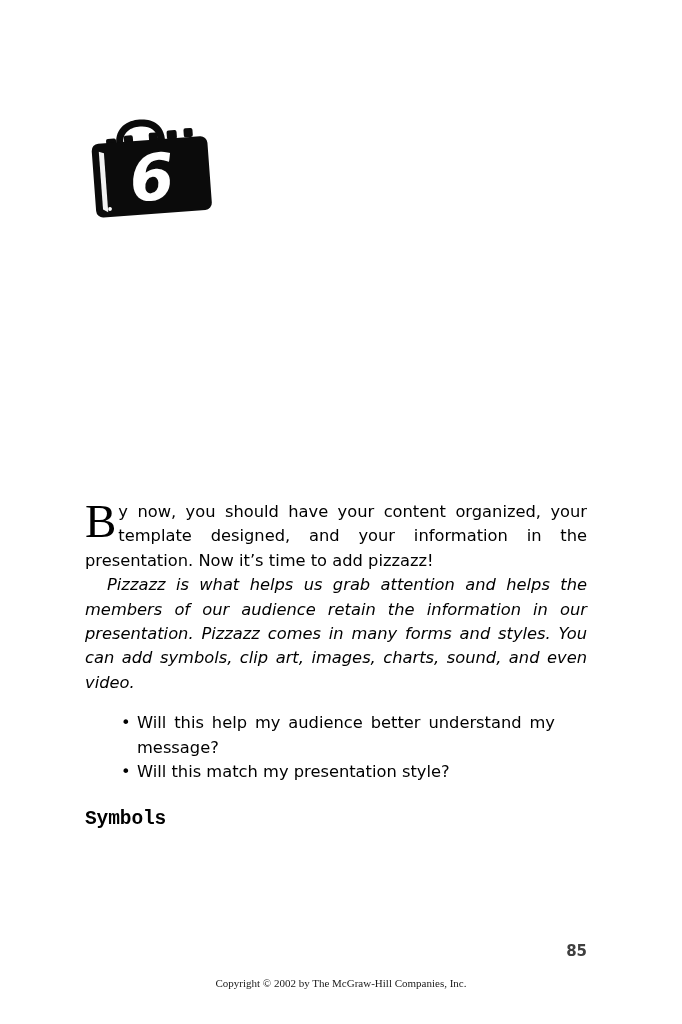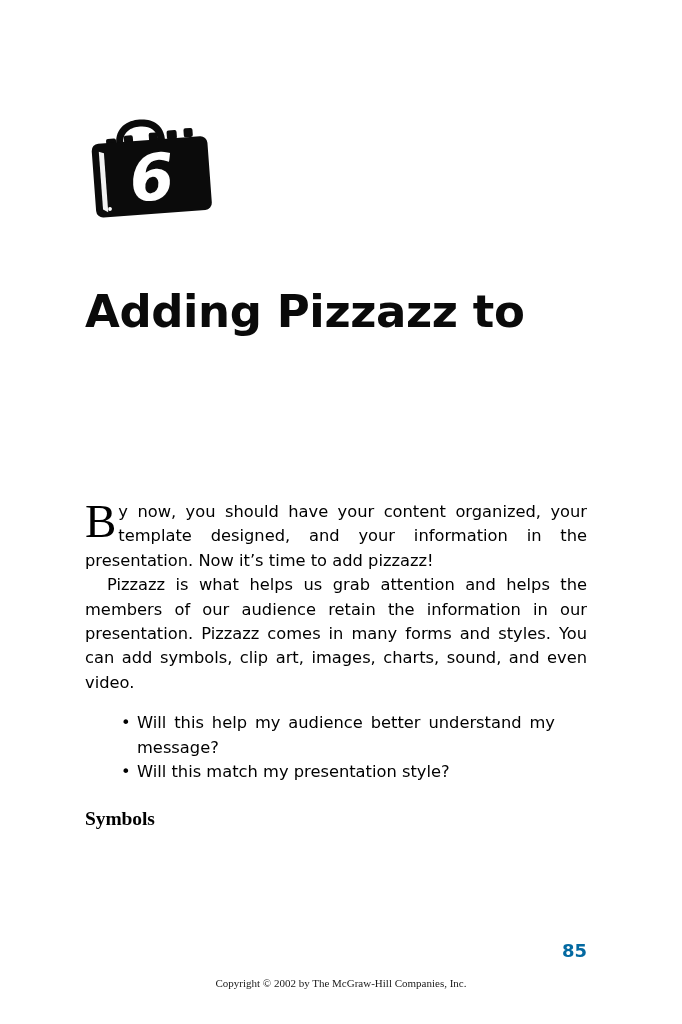--- a/index.html
+++ b/index.html
@@ -60,21 +60,21 @@
   .para {
     font-family: "DejaVu Sans", "Liberation Sans", sans-serif;
     font-size: 16.3px;
     line-height: 24.4px;
     text-align: justify;
     text-justify: inter-word;
     margin: 0;
     color: #000;
     hyphens: manual;
   }
-  .para + .para { text-indent: 22px; }
+  .para + .para { text-indent: 22px; font-style: italic; }
 
   
   .para-drop { position: relative; }
   .dropcap {
     float: left;
     font-family: "Liberation Serif", "DejaVu Serif", serif;
     font-size: 47px;
     line-height: 40px;
     font-weight: 400;
     margin: 1px 2px 0 0;
@@ -101,38 +101,38 @@
     position: absolute;
     left: 36px;
     top: 0;
     font-size: 16.3px;
     line-height: 24.4px;
   }
 
   
   .section-head {
     margin: 24px 0 9px 0;
-    font-family: Liberation Serif, serif;
+    font-family: Liberation Mono, monospace;
     font-weight: 700;
     font-size: 19.5px;
     line-height: 22px;
     letter-spacing: -0.1px;
     color: #000;
   }
 
   
   .folio {
     position: absolute;
     right: 95px;
     top: 940px;
     font-family: "DejaVu Sans", "Liberation Sans", sans-serif;
     font-weight: 700;
-    font-size: 18px;
+    font-size: 15px;
     line-height: 22px;
-    color: #0369a1;
+    color: #404040;
   }
 
   
   .copyright {
     position: absolute;
     left: 0;
     right: 0;
     top: 976px;
     text-align: center;
     font-family: "Liberation Serif", "DejaVu Serif", serif;
@@ -168,21 +168,20 @@
 
         <path d="M19 34 L19 92 L24 95 L24 36 Z" fill="#ffffff" opacity="0.95"></path>
         <circle cx="26" cy="92" r="1.9" fill="#ffffff"></circle>
 
         <text x="70" y="86" text-anchor="middle" font-family="DejaVu Sans, Liberation Sans, sans-serif" font-size="64" font-weight="700" font-style="italic" fill="#ffffff">6</text>
       </g>
     </svg>
   </div>
 
   <h1 class="chapter-title">
-    <span class="tline">Adding Pizzazz to</span>
   </h1>
 
   <div class="body-col">
 
     <p class="para para-drop">
       <span class="dropcap">B</span><span>y now, you should have your content organized, your tem­plate designed, and your information in the presentation. Now it’s time to add pizzazz!</span>
     </p>
 
     <p class="para">Pizzazz is what helps us grab attention and helps the mem­bers of our audience retain the information in our presentation. Pizzazz comes in many forms and styles. You can add symbols, clip art, images, charts, sound, and even video.</p>
 

